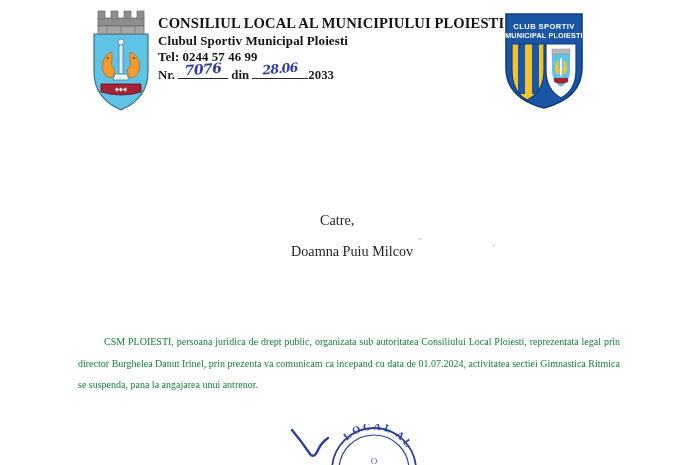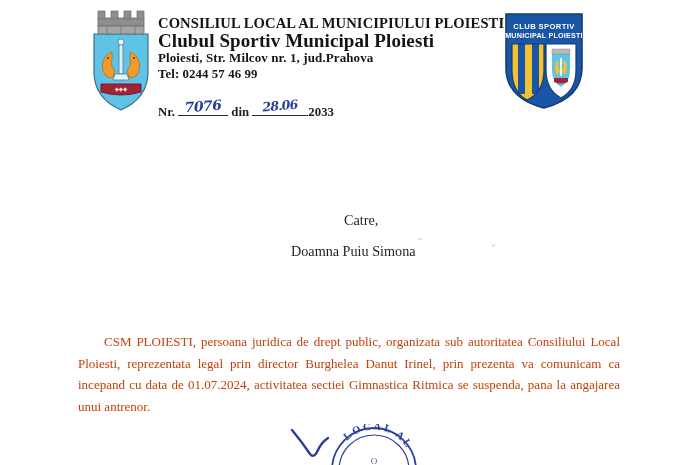--- a/index.html
+++ b/index.html
@@ -54,41 +54,40 @@
     font-weight: bold;
     letter-spacing: 0.1px;
     white-space: nowrap;
     color: #141414;
   }
   .org-main {
     font-size: 14.6px;
     line-height: 18px;
   }
   .org-sub {
-    font-size: 19px;
+    font-size: 13px;
     line-height: 17px;
   }
   .org-addr {
     font-size: 13px;
     line-height: 17px;
   }
   .org-tel {
     font-size: 12.8px;
     line-height: 17px;
   }
 
   
   .nr-line {
     position: relative;
     font-size: 12.8px;
     line-height: 18px;
     font-weight: bold;
     white-space: nowrap;
     height: 19px;
-    margin-top: 20px;
   }
   .nr-label, .nr-din, .nr-year {
     display: inline-block;
     vertical-align: baseline;
   }
   .hw-slot {
     display: inline-block;
     position: relative;
     vertical-align: baseline;
     border-bottom: 1.1px solid #2a2a2a;
@@ -118,44 +117,44 @@
 
   
   #recipient {
     position: absolute;
     left: 0;
     top: 0;
     width: 696px;
   }
   .catre {
     position: absolute;
-    left: 344px;
+    left: 320px;
     top: 212px;
     font-size: 14.2px;
     color: #1f1f1f;
   }
   .recipient-name {
     position: absolute;
     left: 291px;
     top: 243px;
     font-size: 14.2px;
     color: #1f1f1f;
   }
 
   
   #body-text {
     position: absolute;
     left: 78px;
     top: 331px;
     width: 542px;
-    font-size: 13px;
+    font-size: 10px;
     line-height: 21.5px;
     text-align: justify;
     text-indent: 26px;
-    color: #c2410c;
+    color: #15803d;
     hyphens: none;
   }
 
   
   #seal-area {
     position: absolute;
     left: 288px;
     top: 424px;
     width: 160px;
     height: 41px;
@@ -204,21 +203,20 @@
         <circle cx="46" cy="52" r="1.1" fill="#6b3c0a"></circle>
 
         <path d="M13 78 L53 78 L53 86 Q33 92 13 86 Z" fill="#A52235" stroke="#6d1322" stroke-width="0.9"></path>
         <text x="33" y="85" font-size="5.5" fill="#f2dede" text-anchor="middle" font-family="Liberation Serif, serif">◆◆◆</text>
       </svg>
     </div>
 
     <div id="header-text">
       <div class="org-line org-main">CONSILIUL LOCAL AL MUNICIPIULUI PLOIESTI</div>
       <div class="org-line org-sub">Clubul Sportiv Municipal Ploiesti</div>
-      <div class="org-line org-addr">Ploiesti, Str. Milcov nr. 1, jud.Prahova</div>
       <div class="org-line org-tel">Tel: 0244 57 46 99</div>
 
       <div class="nr-line">
         <span class="nr-label">Nr.</span>
         <span class="hw-slot num">
           <span class="hw">7076</span>
         </span>
         <span class="nr-din">din</span>
         <span class="hw-slot date">
           <span class="hw date-hw">28.06</span>
@@ -247,21 +245,21 @@
           <path d="M64 52 Q67 54 67 60 Q67 65 64 67 L62 62 Q65 58 63 55 Z" fill="#F2C230"></path>
           <rect x="60" y="50" width="2" height="18" fill="#eaf6fb"></rect>
           <path d="M54 70 L68 70 L68 74 Q61 77 54 74 Z" fill="#A52235"></path>
         </g>
       </svg>
     </div>
   </div>
 
   <div id="recipient">
     <div class="catre">Catre,</div>
-    <div class="recipient-name">Doamna Puiu Simona</div>
+    <div class="recipient-name">Doamna Puiu Milcov</div>
   </div>
 
   <div id="body-text">CSM PLOIESTI, persoana juridica de drept public, organizata sub autoritatea Consiliului Local Ploiesti, reprezentata legal prin director Burghelea Danut Irinel, prin prezenta va comunicam ca incepand cu data de 01.07.2024, activitatea sectiei Gimnastica Ritmica se suspenda, pana la angajarea unui antrenor.</div>
 
   <div id="seal-area">
     <svg viewBox="0 0 160 41" width="160" height="41">
 
       <path d="M4 6 Q14 18 22 30 Q26 35 30 26 Q33 19 40 14" fill="none" stroke="#2D3F9E" stroke-width="2.4" stroke-linecap="round"></path>
 
       <g>

